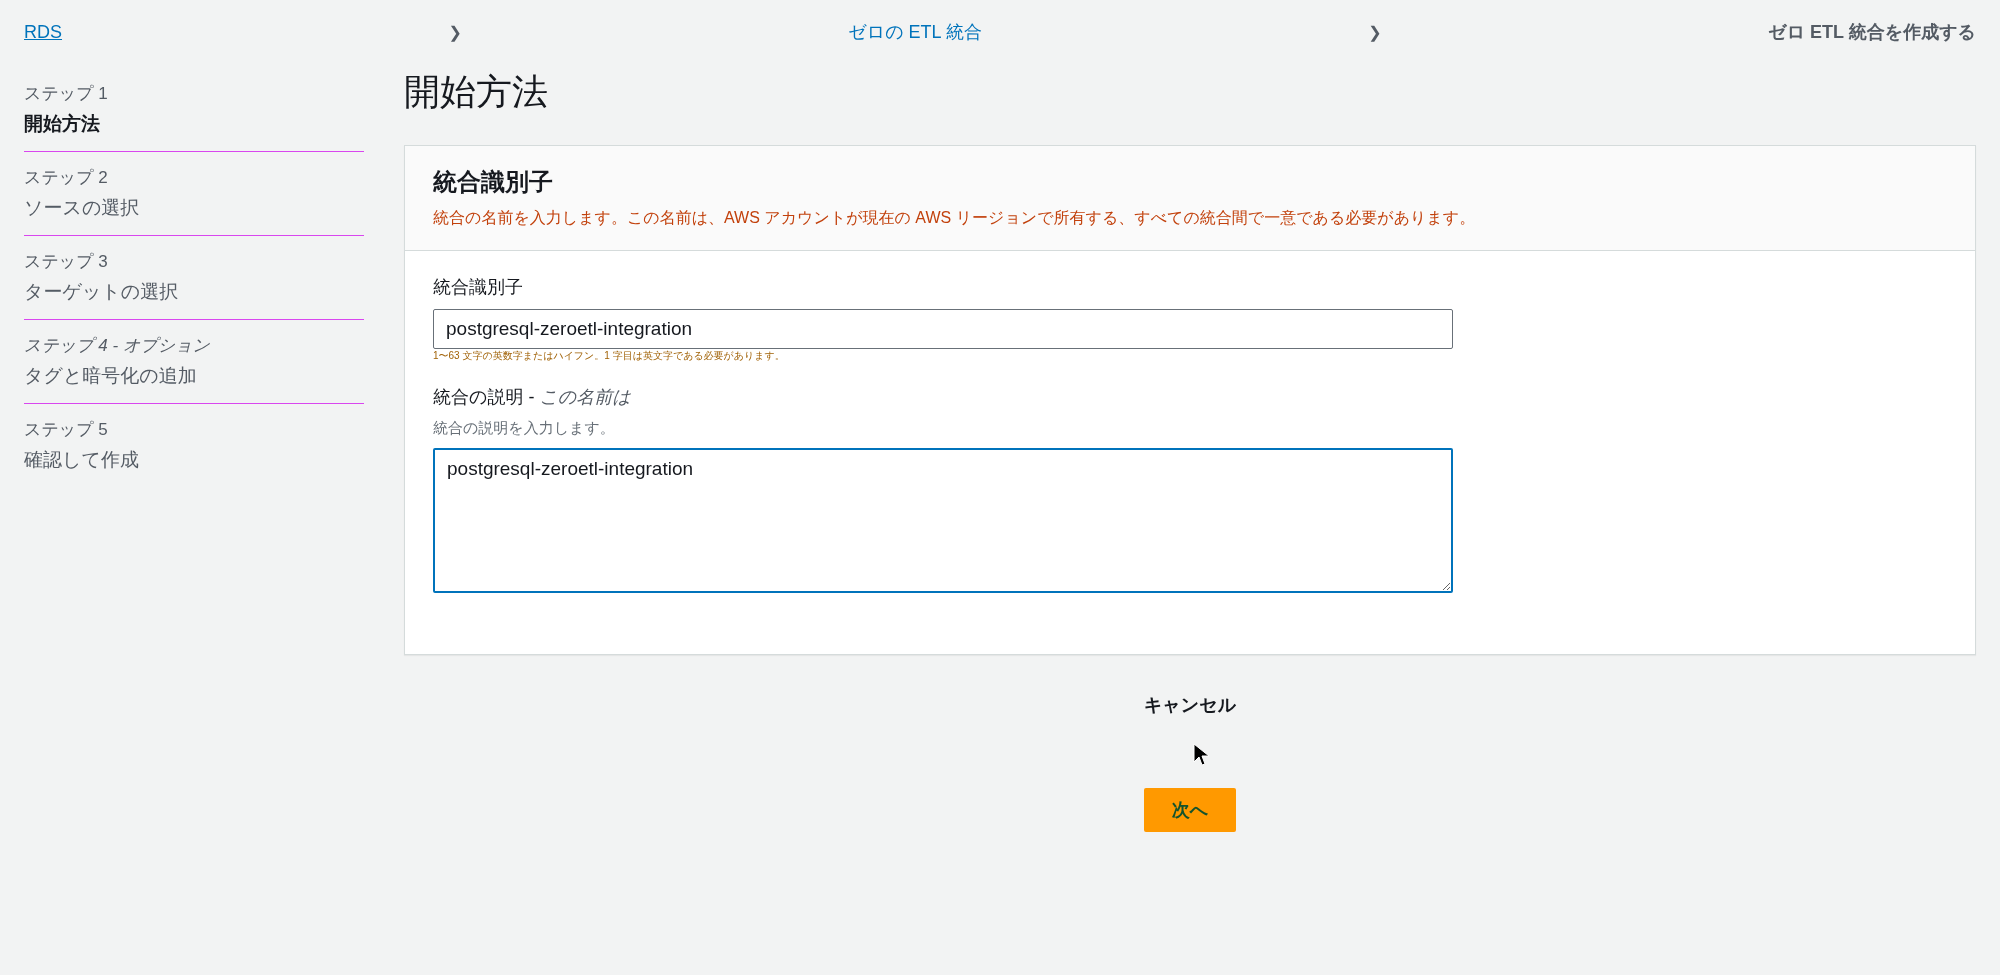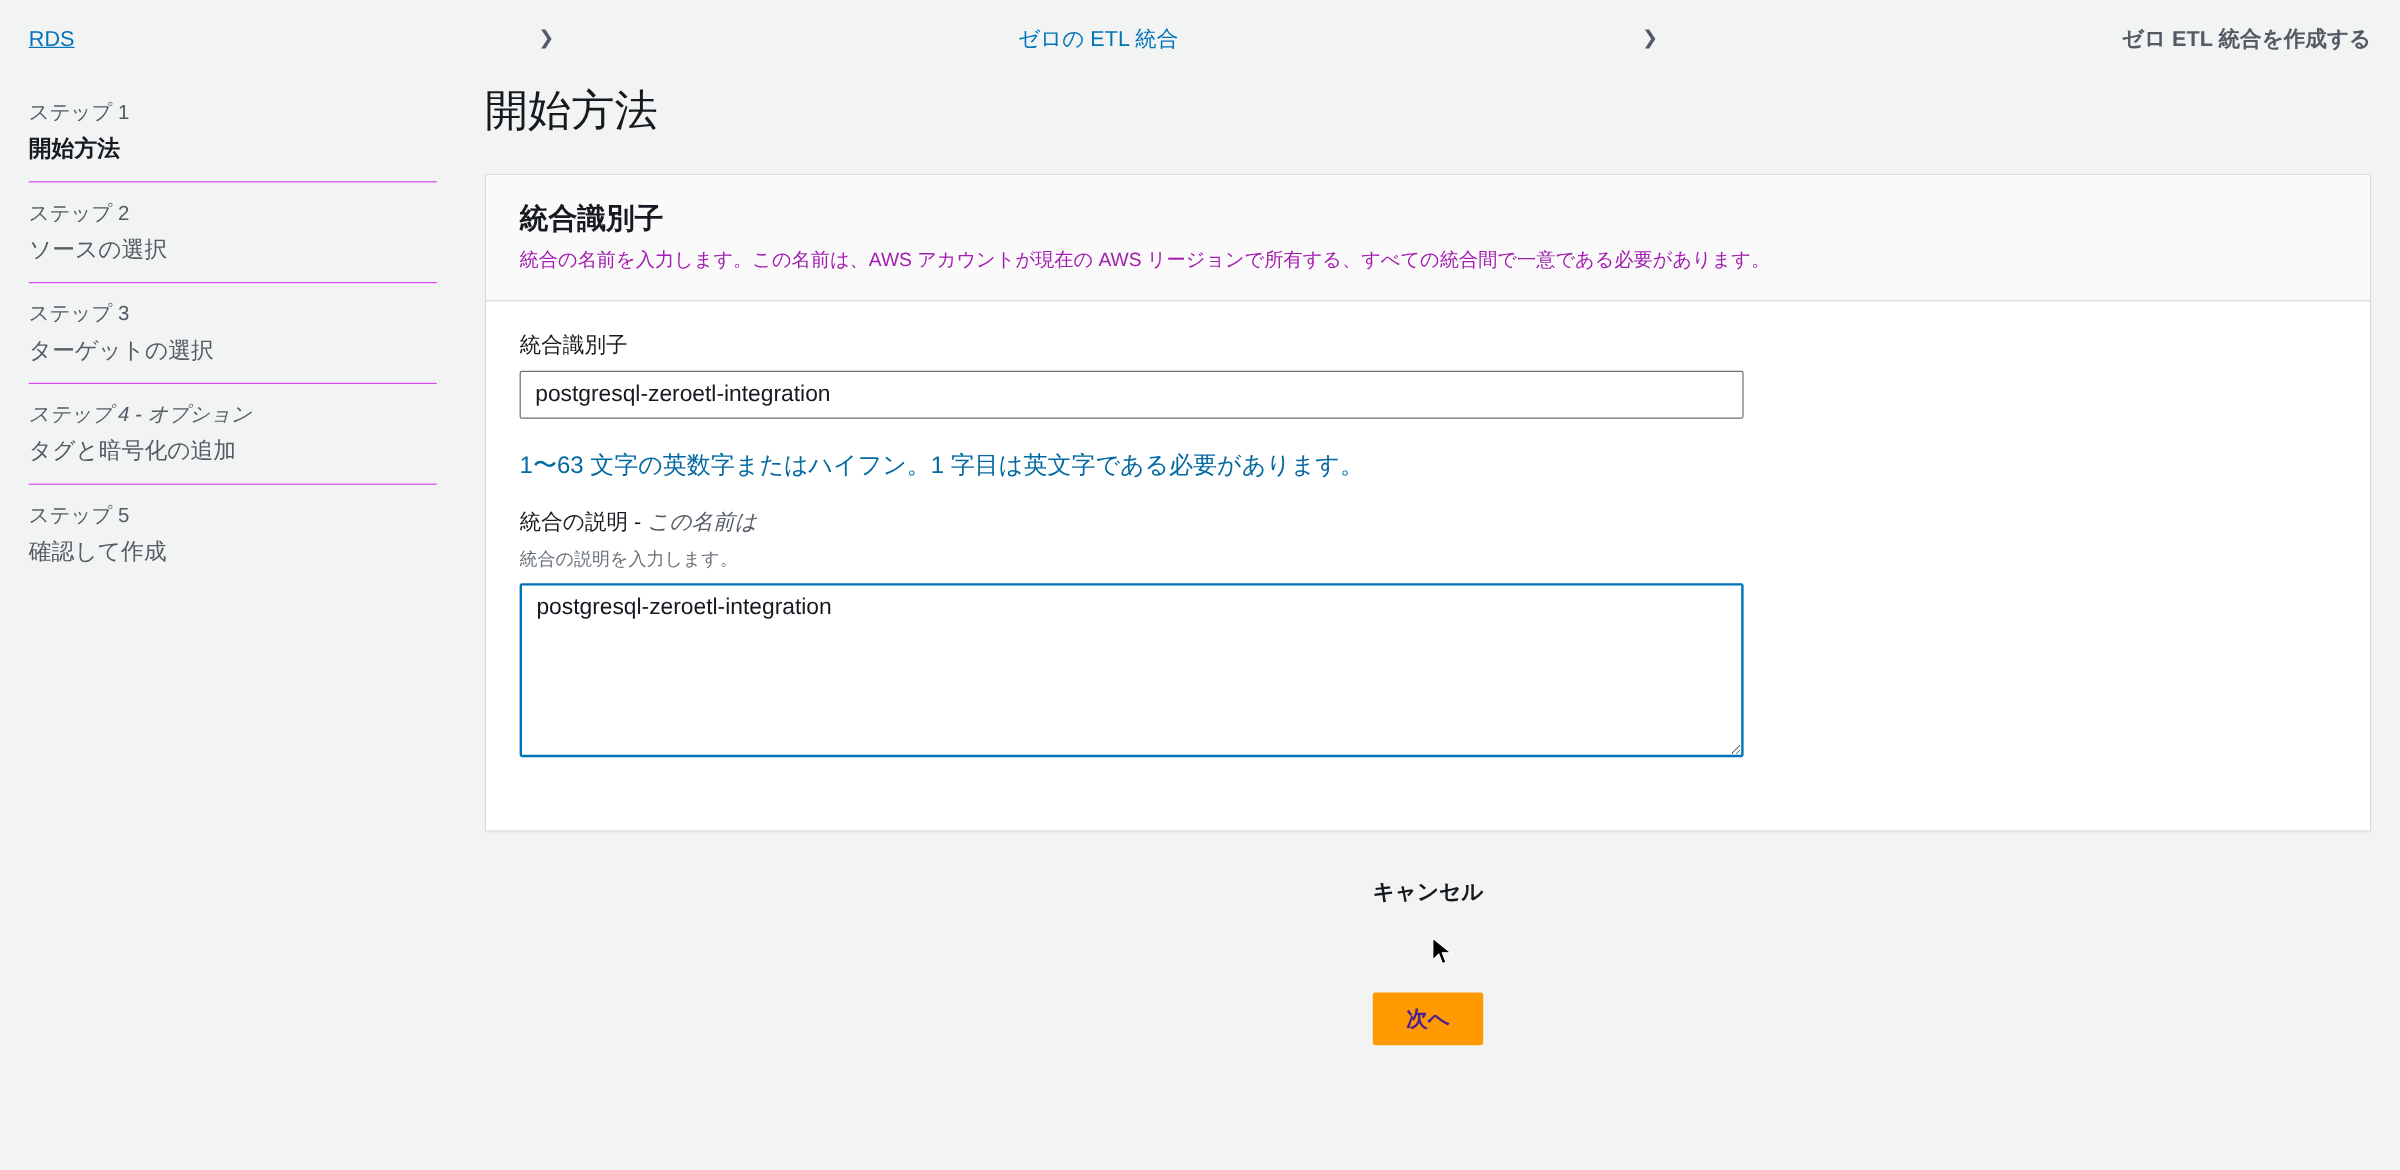--- a/index.html
+++ b/index.html
@@ -89,21 +89,21 @@
       border-bottom: 1px solid #d5dbdb;
       background: #fafafa;
     }
     .panel-header h2 {
       font-size: 24px;
       font-weight: 700;
       margin-bottom: 8px;
     }
     .panel-header p {
       font-size: 16px;
-      color: #a21caf;
+      color: #c2410c;
       line-height: 1.5;
     }
     .panel-body {
       padding: 24px 28px 36px;
     }
     .field {
       margin-bottom: 22px;
     }
     .field-label {
       display: block;
@@ -130,23 +130,23 @@
       background: #fff;
       color: #16191f;
       font-family: inherit;
     }
     .textarea {
       min-height: 145px;
       resize: both;
       border: 2px solid #0073bb;
     }
     .help-text {
-      font-size: 20px;
-      color: #0369a1;
-      margin-top: 25px;
+      font-size: 10px;
+      color: #a16207;
+      margin-top: 0;
     }
     .footer {
       display: flex;
       justify-content: flex-end;
       gap: 16px;
       margin-top: 28px;
       align-items: center;
       flex-direction: column;
     }
     .btn {
@@ -157,21 +157,21 @@
       border: none;
       font-weight: 700;
     }
     .btn-link {
       background: transparent;
       color: #16191f;
       font-weight: 700;
     }
     .btn-primary {
       background: #ff9900;
-      color: #4c1d95;
+      color: #14532d;
     }
     .cursor {
       position: absolute;
       font-size: 20px;
       pointer-events: none;
     }
   </style>
 </head>
 <body>
 

